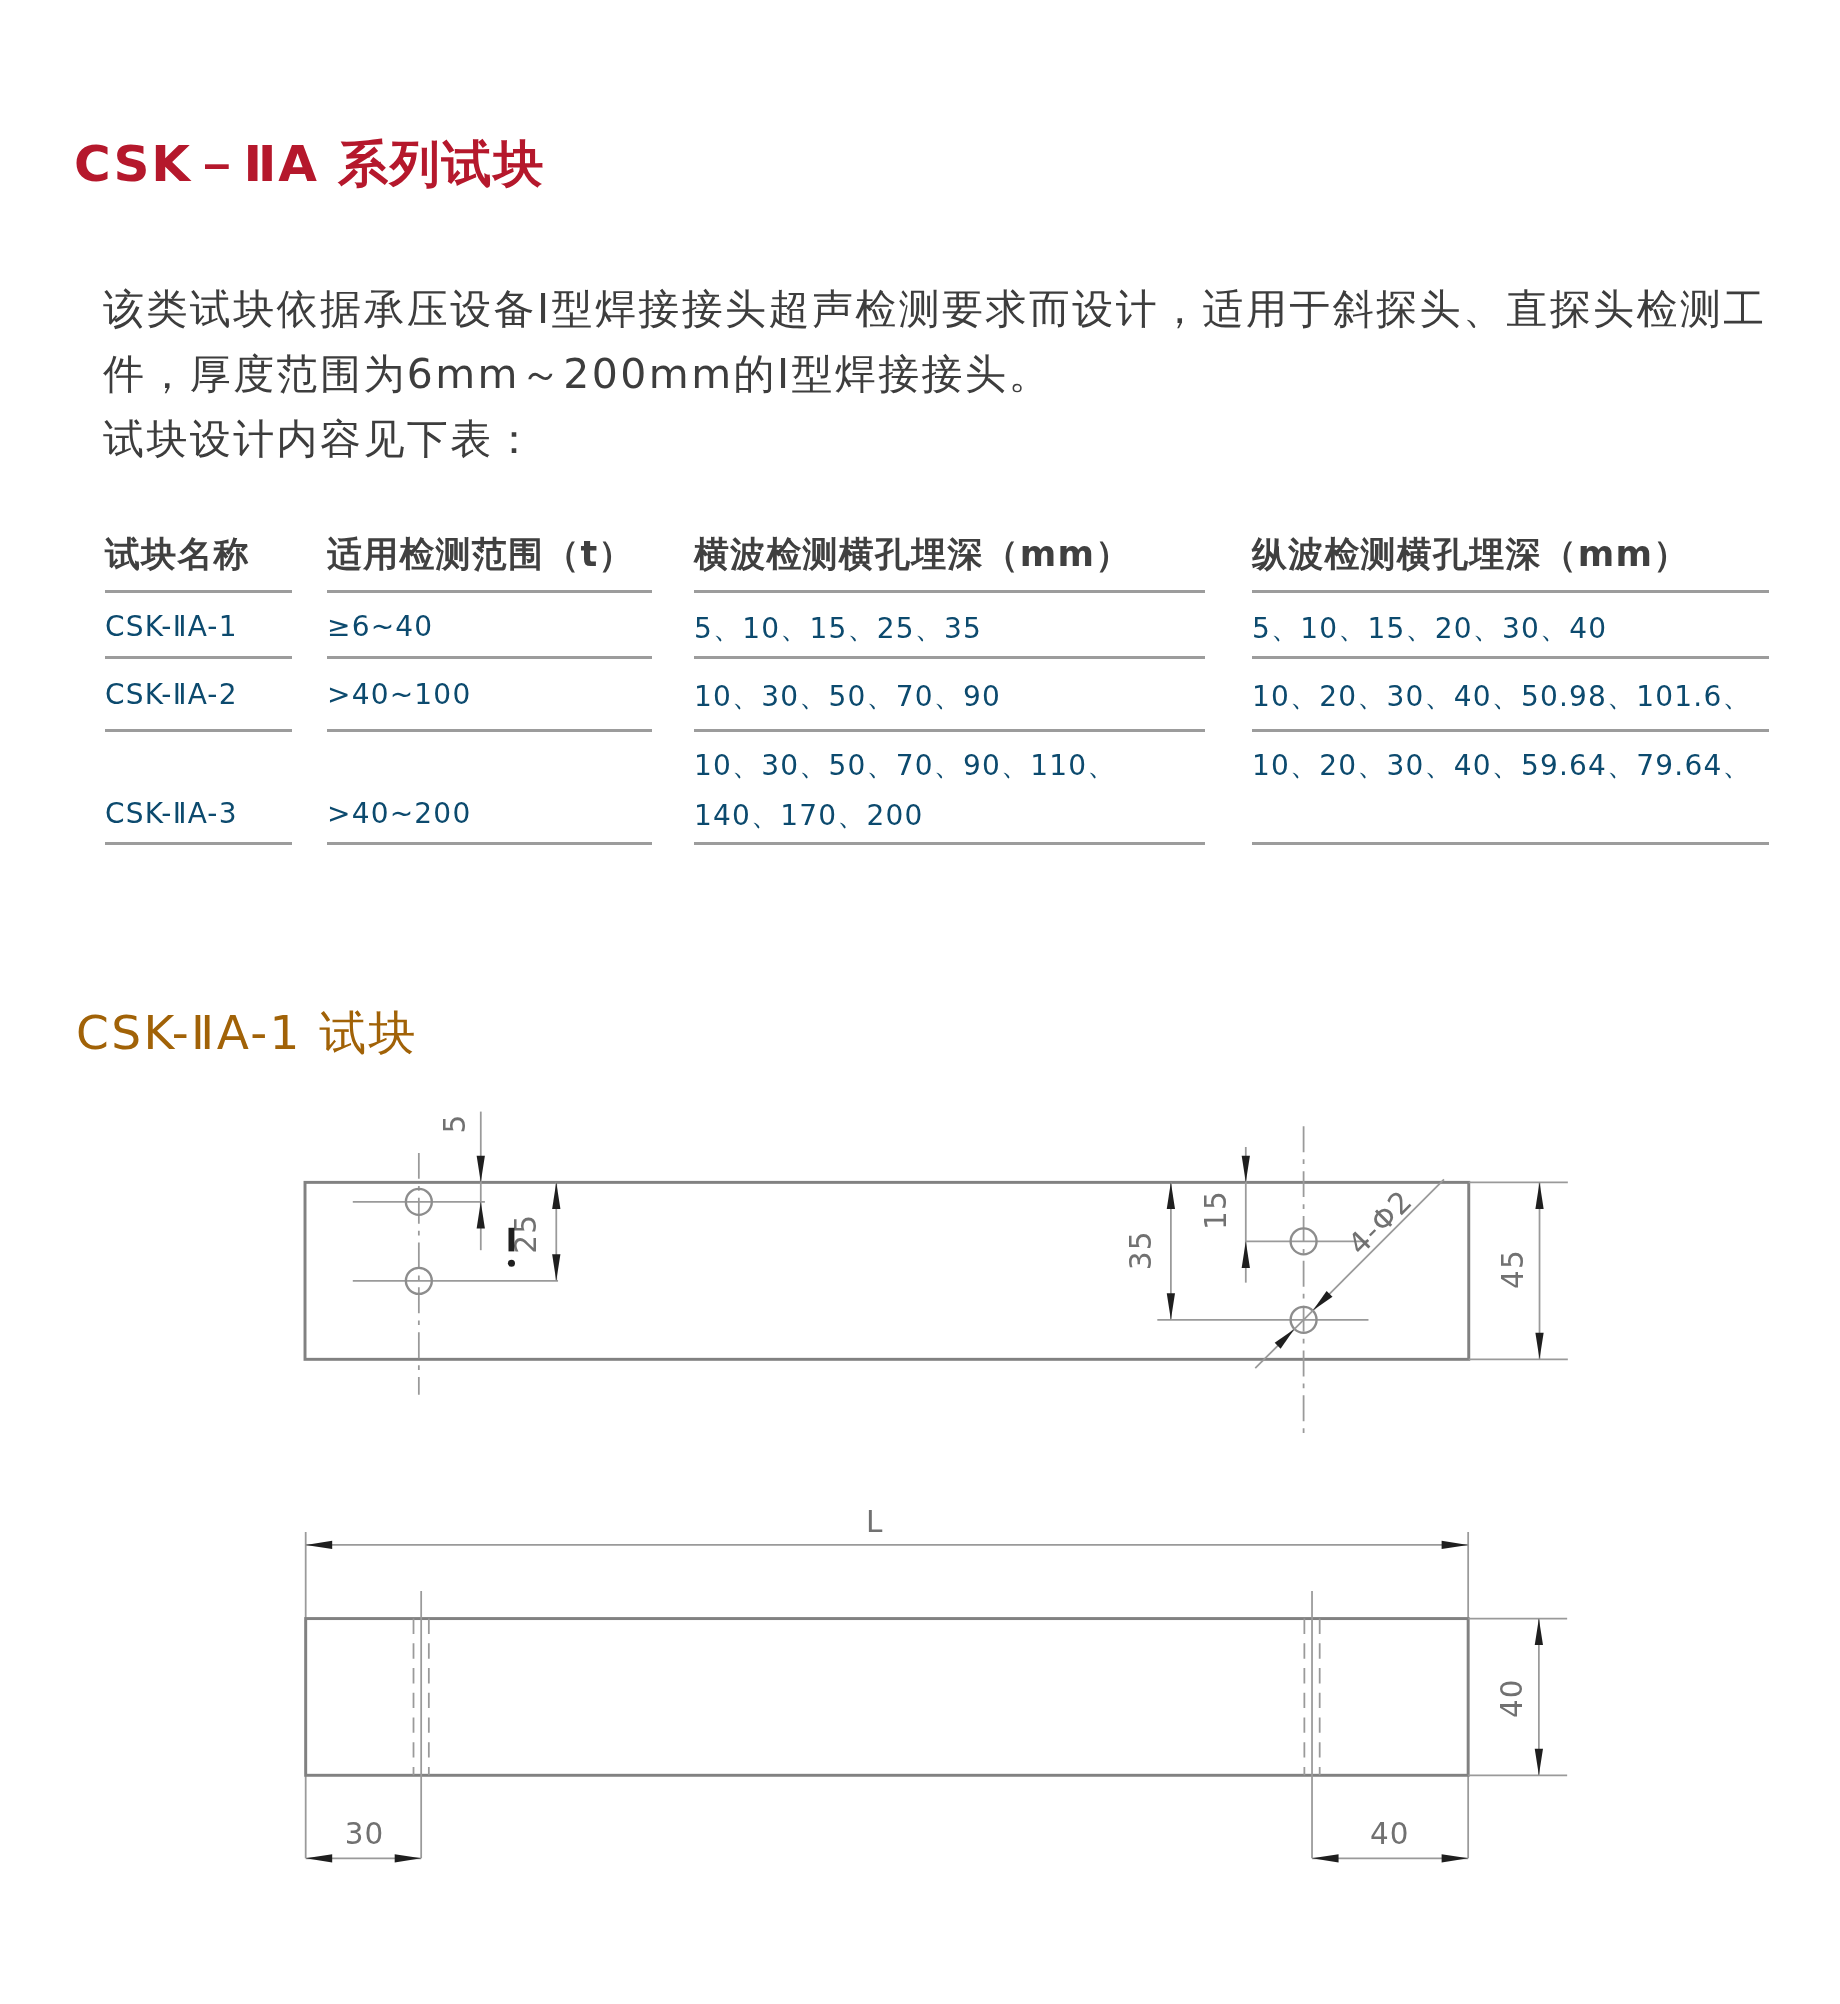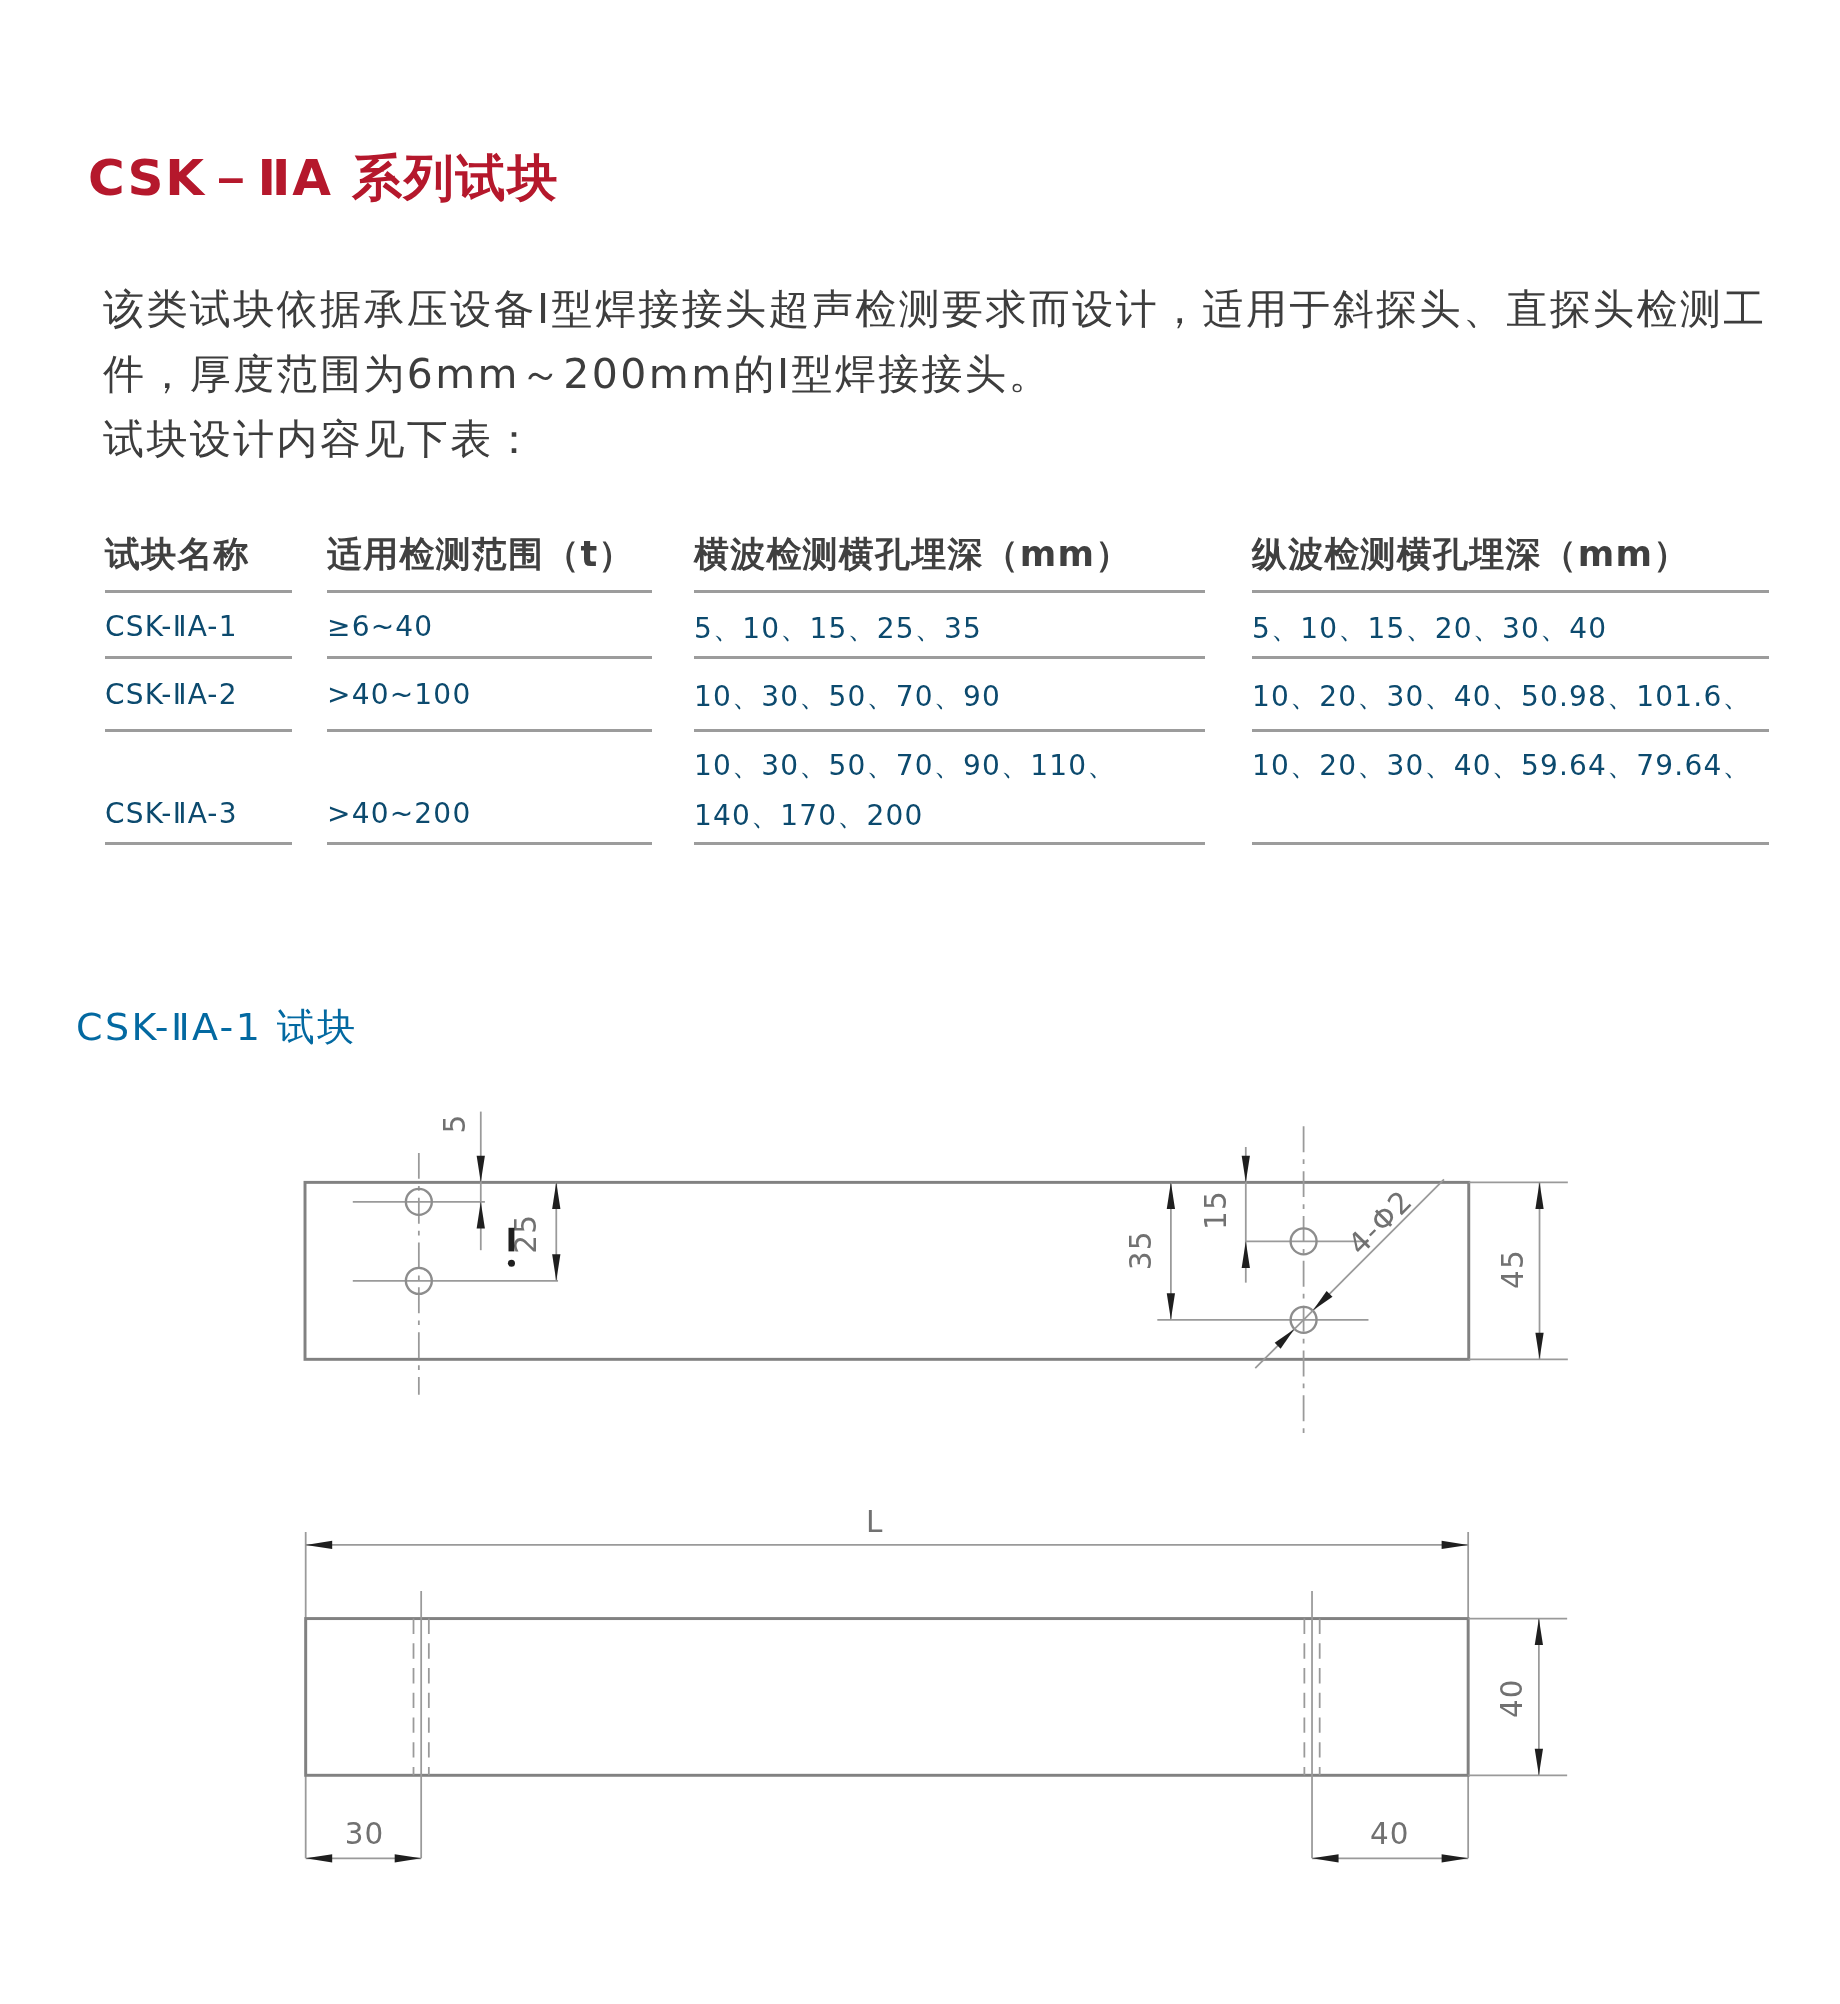--- a/index.html
+++ b/index.html
@@ -35,42 +35,42 @@
   .r-a{top:590px;}
   .r-b{top:656px;}
   .r-c{top:729px;}
   .r-d{top:842px;}
   .c1{left:76px;} .c2{left:298px;} .c3{left:665px;} .c4{left:1223px;}
   .w1{width:187px;} .w2{width:325px;} .w3{width:511px;} .w4{width:517px;}
   .row1{top:610px;} .row2{top:678px;}
   .row3a{top:747px;} .row3b{top:797px;}
   .section-title{
     left:76px;top:1002px;
-    font-size:38px;font-weight:400;letter-spacing:2.4px;
-    color:#0369a1;
+    font-size:47px;font-weight:400;letter-spacing:2.4px;
+    color:#a16207;
   }
   svg{position:absolute;overflow:visible;}
   .thick{stroke:#818181;stroke-width:5;fill:none;}
   .thin{stroke:#9a9a9a;stroke-width:3;fill:none;}
   .cline{stroke:#9a9a9a;stroke-width:3;fill:none;stroke-dasharray:44 12 8 12;}
   .hidden-line{stroke:#9a9a9a;stroke-width:3;fill:none;stroke-dasharray:26 16;}
   .hole{stroke:#8d8d8d;stroke-width:4;fill:none;}
   .arrow{fill:#1f1f1f;stroke:none;}
   .dim-text{
     font-family:"DejaVu Sans",sans-serif;
     font-size:50px;fill:#717171;letter-spacing:2px;
   }
   .mark{fill:#1f1f1f;}
 </style>
 </head>
 <body>
 
 <div class="page">
 
-  <h1 class="abs title" style="margin:14px;text-align:right;">CSK－ⅡA 系列试块</h1>
+  <h1 class="abs title" style="margin:0;text-align:right;">CSK－ⅡA 系列试块</h1>
 
   <div class="abs intro">
     <div>该类试块依据承压设备I型焊接接头超声检测要求而设计，适用于斜探头、直探头检测工</div>
     <div>件，厚度范围为6mm～200mm的Ⅰ型焊接接头。</div>
     <div>试块设计内容见下表：</div>
   </div>
 
   <div class="abs th c1">试块名称</div>
   <div class="abs th c2">适用检测范围（t）</div>
   <div class="abs th c3">横波检测横孔埋深（mm）</div>

